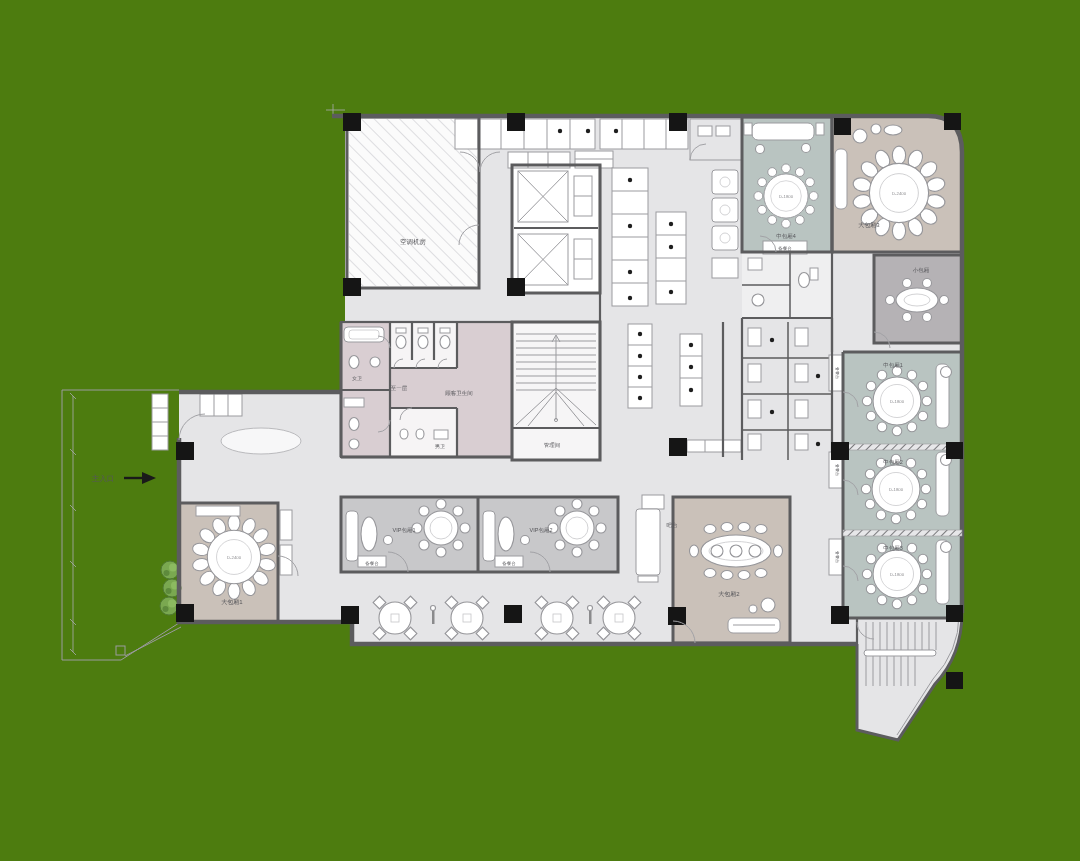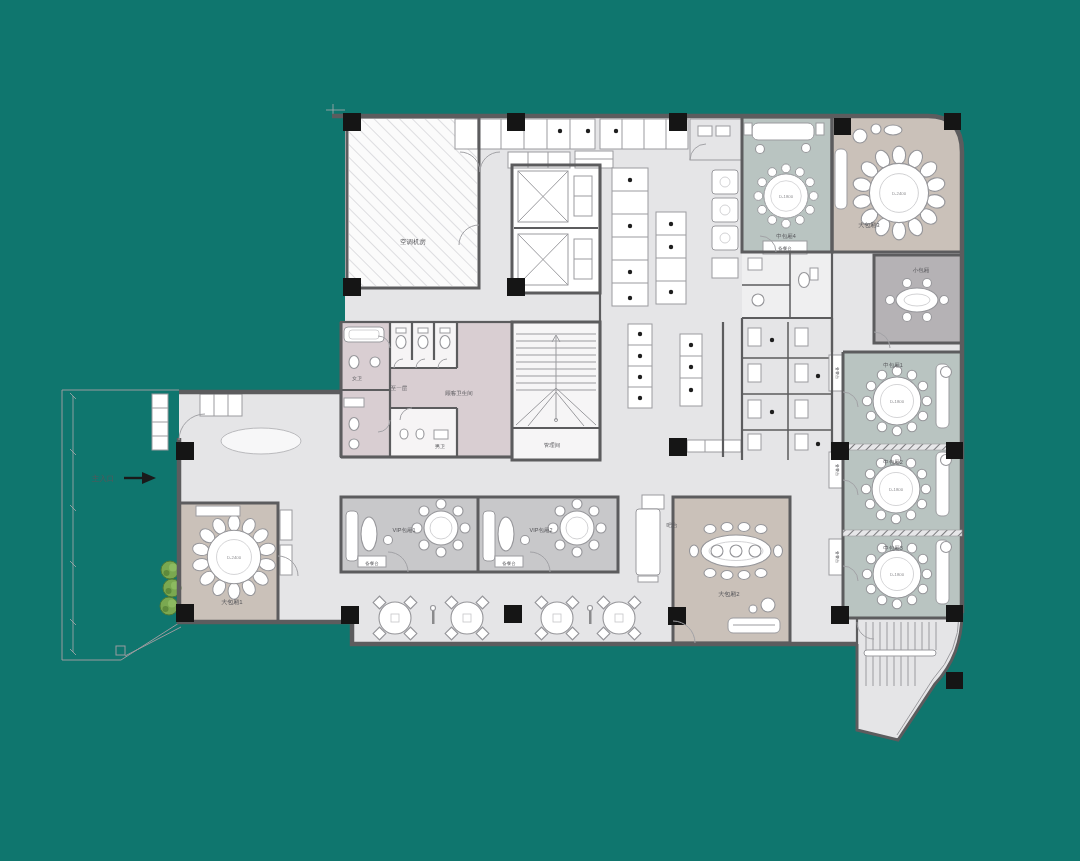--- a/index.html
+++ b/index.html
@@ -1,16 +1,16 @@
 <!DOCTYPE html>
 <html><head>
 <meta charset="utf-8">
 <style>
   html,body{margin:0;padding:0;background:#ffffff;}
-  .canvas{position:relative;width:1080px;height:861px;background:#0f766e;overflow:hidden;}
+  .canvas{position:relative;width:1080px;height:861px;background:#4d7c0f;overflow:hidden;}
   svg{display:block;}
   .wall{stroke:#5c5c5e;fill:none;}
   .w45{stroke-width:4.5;} .w3{stroke-width:3;} .w22{stroke-width:2.2;} .w15{stroke-width:1.5;}
   .ctr{fill:#ffffff;stroke:#9b9b9f;stroke-width:1;}
   .thin{stroke:#9b9b9f;fill:none;stroke-width:1;}
   .dim{stroke:#a9abad;fill:none;stroke-width:.8;}
   .door{stroke:#a2a2a6;fill:none;stroke-width:1;}
   .dot{fill:#1e1e1e;}
   .col{fill:#151515;}
   .furn{fill:#ffffff;stroke:#96969a;stroke-width:1.1;}

